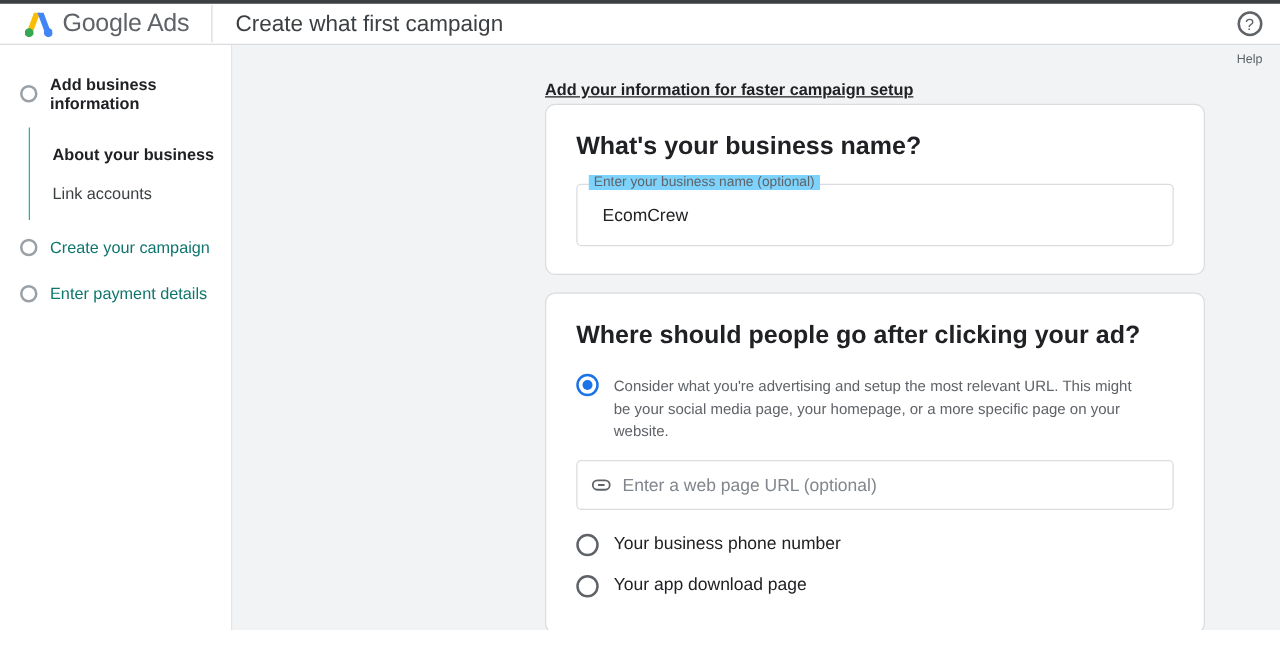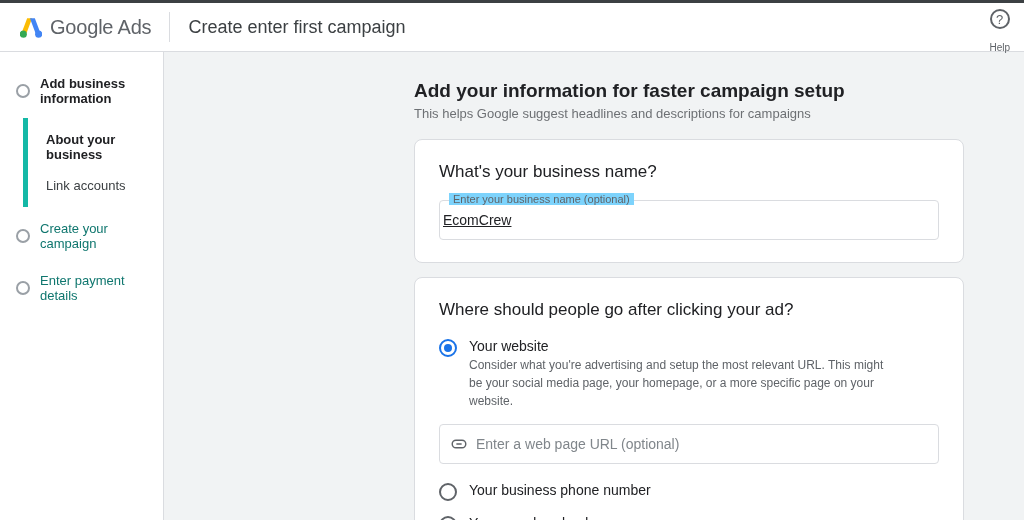--- a/index.html
+++ b/index.html
@@ -1,51 +1,51 @@
 <!DOCTYPE html>
 <html><head>
 <meta charset="utf-8">
 <style>
   * { box-sizing: border-box; margin: 0; padding: 0; font-family: Arial, "Helvetica Neue", Helvetica, sans-serif; }
   body { width: 1024px; height: 520px; overflow: hidden; background: #fff; color: #202124; }
 
   
-  .header { height: 52px; display: flex; align-items: center; border-bottom: 1px solid #dadce0; border-top: 3px solid #3c4043; background: #fff; padding: 0 20px; position: relative; }
+  .header { height: 36px; display: flex; align-items: center; border-bottom: 1px solid #dadce0; border-top: 3px solid #3c4043; background: #fff; padding: 0 20px; position: relative; }
   .logo { display: flex; align-items: center; gap: 8px; }
   .logo-svg { width: 22px; height: 22px; }
   .logo-text { font-size: 20px; color: #5f6368; letter-spacing: -0.2px; }
   .vdiv { width: 1px; height: 30px; background: #dadce0; margin: 0 18px; }
   .page-title { font-size: 18px; color: #3c4043; }
   .help { position: absolute; right: 14px; top: 6px; text-align: center; cursor: pointer; }
   .help-icon { width: 20px; height: 20px; border: 2px solid #5f6368; border-radius: 50%; color: #5f6368; font-size: 13px; line-height: 17px; text-align: center; margin: 0 auto; }
   .help-label { font-size: 10px; color: #5f6368; margin-top: 13px; }
 
   
   .layout { display: flex; height: calc(520px - 52px); }
-  .sidebar { width: 164px; background: #fff; border-right: 1px solid #dadce0; padding: 24px 0 0 16px; }
+  .sidebar { width: 186px; background: #fff; border-right: 1px solid #dadce0; padding: 24px 0 0 16px; }
   .content { flex: 1; background: #f1f3f4; padding: 28px 60px 0 250px; overflow: hidden; }
 
   
   .step { display: flex; align-items: center; gap: 10px; font-size: 13px; color: #0f766e; margin-bottom: 12px; cursor: pointer; }
   .step .circle { width: 14px; height: 14px; border: 2px solid #9aa0a6; border-radius: 50%; flex-shrink: 0; }
-  .sub-steps { border-left: 5px solid #14b8a6; margin: 0 0 14px 7px; padding: 6px 0 6px 18px; }
+  .sub-steps { border-left: 1px solid #14b8a6; margin: 0 0 14px 7px; padding: 6px 0 6px 18px; }
   .sub-step { font-size: 13px; color: #3c4043; padding: 8px 0; cursor: pointer; }
   .sub-step.active { font-weight: 700; color: #202124; }
   .step.active { font-weight: 700; color: #202124; }
 
   
-  .intro-title { font-size: 19px; color: #202124; margin-bottom: 4px; }
+  .intro-title { font-size: 13px; color: #202124; margin-bottom: 4px; text-decoration: underline; }
   .intro-sub { font-size: 13px; color: #6d7074; margin-bottom: 18px; }
   .card { background: #fff; border: 1px solid #dadce0; border-radius: 8px; padding: 22px 24px; margin-bottom: 14px; }
-  .card-question { font-size: 17px; color: #202124; margin-bottom: 18px; font-weight: 400; }
+  .card-question { font-size: 20px; color: #202124; margin-bottom: 18px; font-weight: 700; }
 
   
   .tf-wrap { position: relative; }
   .tf-label { position: absolute; top: -7px; left: 10px; background: #7dd3fc; padding: 0 4px; font-size: 11px; color: #5f6368; }
-  .tf { width: 100%; height: 40px; border: 1px solid #dadce0; border-radius: 4px; padding: 0 3px; font-size: 14px; color: #202124; outline: none; text-decoration: underline; }
+  .tf { width: 100%; height: 50px; border: 1px solid #dadce0; border-radius: 4px; padding: 0 20px; font-size: 14px; color: #202124; outline: none; }
   .tf::placeholder { color: #80868b; }
 
   
   .radio-row { display: flex; align-items: flex-start; gap: 12px; margin-bottom: 6px; cursor: pointer; }
   .radio { width: 18px; height: 18px; border: 2px solid #5f6368; border-radius: 50%; flex-shrink: 0; margin-top: 1px; position: relative; }
   .radio.selected { border-color: #1a73e8; }
   .radio.selected::after { content: ""; position: absolute; width: 8px; height: 8px; background: #1a73e8; border-radius: 50%; top: 3px; left: 3px; }
   .radio-label { font-size: 14px; color: #202124; }
   .radio-desc { font-size: 12px; color: #5f6368; line-height: 1.5; margin-top: 2px; max-width: 420px; }
   .url-field { margin: 14px 0 18px 0; }
@@ -63,21 +63,21 @@
   <div class="logo">
     <svg class="logo-svg" viewBox="0 0 40 40">
       <path d="M13 4 L22 4 L10 36 L1 36 Z" fill="#fbbc04"></path>
       <path d="M18 4 L27 4 L39 36 L30 36 Z" fill="#4285f4"></path>
       <circle cx="34" cy="33" r="6.5" fill="#4285f4"></circle>
       <circle cx="6" cy="33" r="6.5" fill="#34a853"></circle>
     </svg>
     <span class="logo-text">Google Ads</span>
   </div>
   <div class="vdiv"></div>
-  <div class="page-title">Create enter first campaign</div>
+  <div class="page-title">Create what first campaign</div>
   <div class="help">
     <div class="help-icon">?</div>
     <div class="help-label">Help</div>
   </div>
 </div>
 
 <div class="layout">
 
   <nav class="sidebar">
     <div class="step active">
@@ -94,38 +94,36 @@
     </div>
     <div style="height:10px"></div>
     <div class="step">
       <span class="circle"></span>
       <span>Enter payment details</span>
     </div>
   </nav>
 
   <main class="content">
     <h2 class="intro-title">Add your information for faster campaign setup</h2>
-    <p class="intro-sub">This helps Google suggest headlines and descriptions for campaigns</p>
 
     <section class="card">
       <div class="card-question">What's your business name?</div>
       <div class="tf-wrap">
         <span class="tf-label">Enter your business name (optional)</span>
         <input class="tf" type="text" value="EcomCrew" style="">
       </div>
     </section>
 
     <section class="card">
       <div class="card-question">Where should people go after clicking your ad?</div>
 
       <div class="radio-block">
         <div class="radio-row">
           <span class="radio selected"></span>
           <div>
-            <div class="radio-label">Your website</div>
             <div class="radio-desc">Consider what you're advertising and setup the most relevant URL. This might be your social media page, your homepage, or a more specific page on your website.</div>
           </div>
         </div>
         <div class="url-field">
           <div class="url-input-wrap">
             <svg class="link-icon" viewBox="0 0 24 24" fill="currentColor">
               <path d="M3.9 12a4.1 4.1 0 0 1 4.1-4.1h4V6H8a6 6 0 0 0 0 12h4v-1.9H8A4.1 4.1 0 0 1 3.9 12Zm4.6 1h7v-2h-7v2ZM16 6h-4v1.9h4a4.1 4.1 0 0 1 0 8.2h-4V18h4a6 6 0 0 0 0-12Z"></path>
             </svg>
             <input class="url-input" type="text" placeholder="Enter a web page URL (optional)" style="">
           </div>

